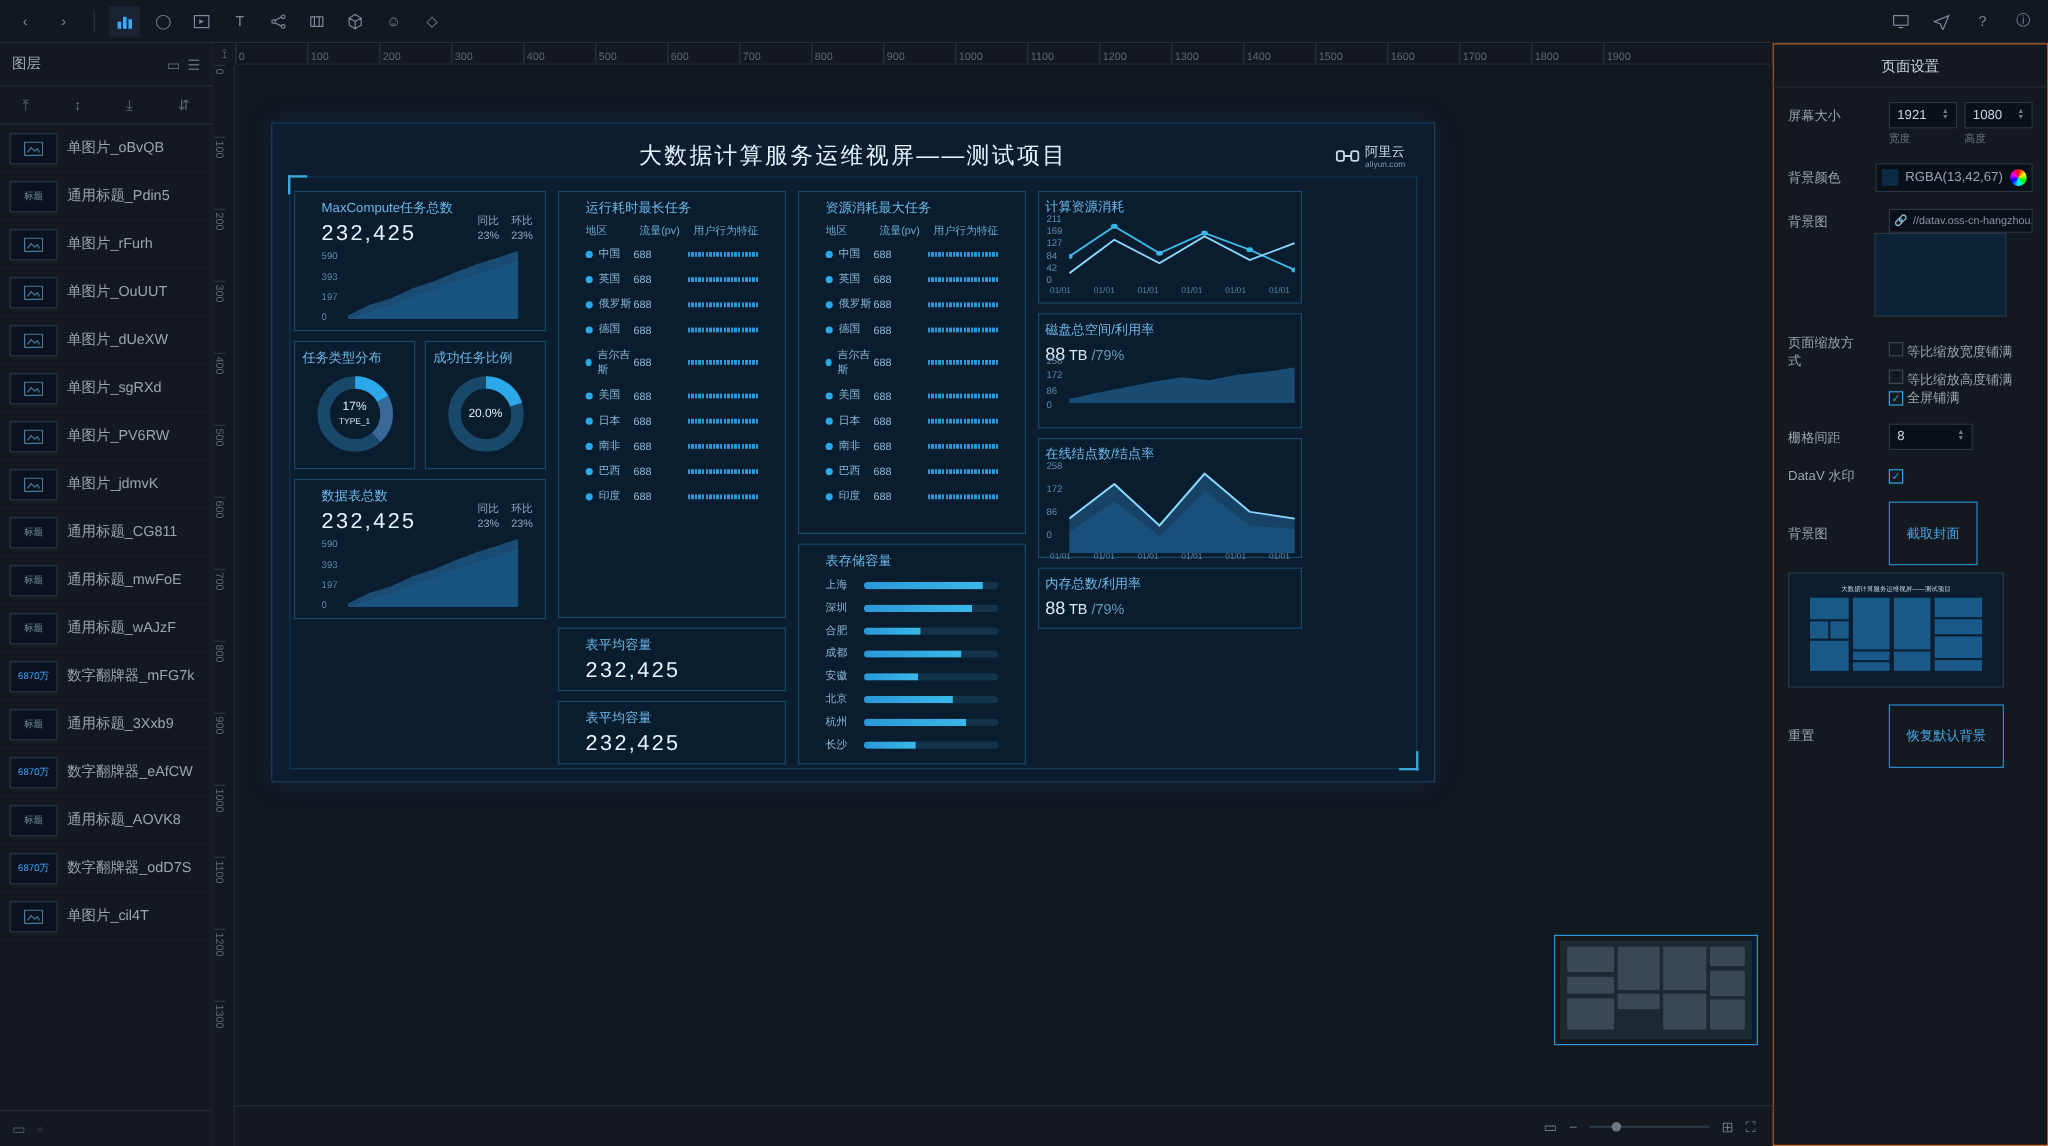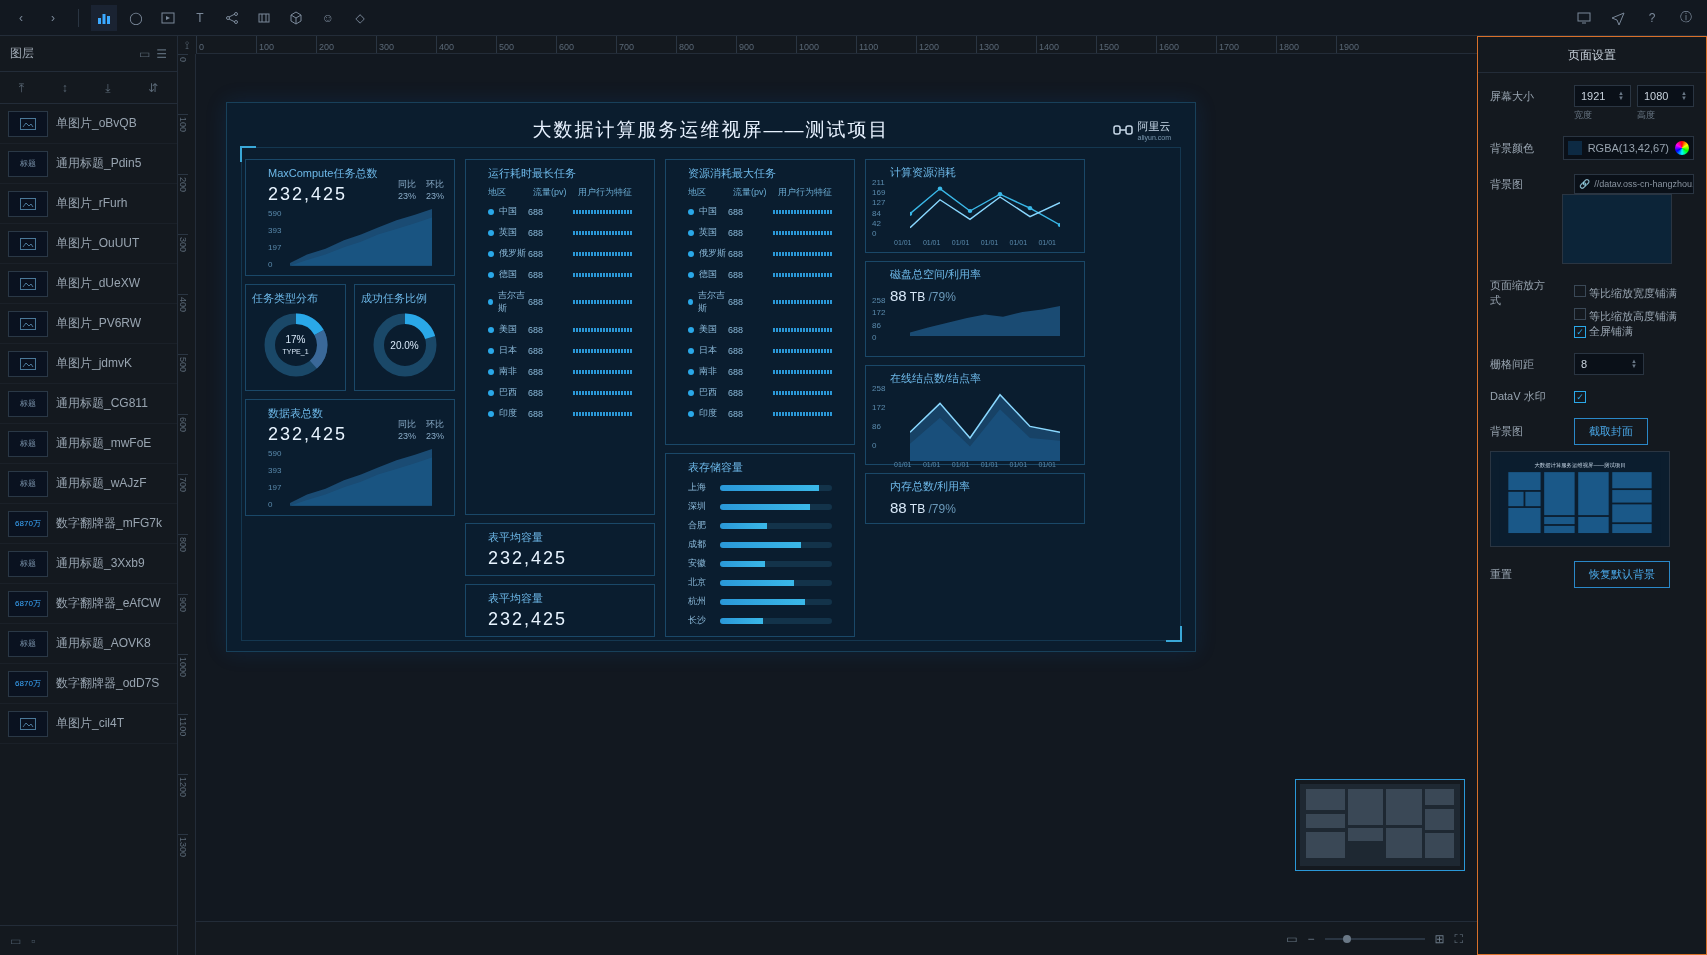--- a/index.html
+++ b/index.html
@@ -56,21 +56,21 @@
 .tbl-hdr span:nth-child(3){flex:1}
 .tbl-row{display:flex;align-items:center;font-size:9px;color:#8ab8d8;padding:4px 0}
 .dot{width:6px;height:6px;border-radius:50%;background:#2aa8e8;margin-right:5px}
 .tbl-row .c1{width:40px;display:flex;align-items:center}
 .tbl-row .c2{width:45px}
 .tbl-row .c3{flex:1;height:4px;background:linear-gradient(90deg,#2a98d8,#1a5888 70%,transparent 70%);background-image:repeating-linear-gradient(90deg,#2a98d8 0,#2a98d8 2px,transparent 2px,transparent 3px)}
 .bar-row{display:flex;align-items:center;font-size:9px;color:#8ab8d8;padding:3px 0;gap:6px}
 .bar-row .lbl{width:26px}
 .bar-row .bar{flex:1;height:6px;background:#13334a;border-radius:3px;overflow:hidden}
 .bar-row .fill{height:100%;background:linear-gradient(90deg,#2a98d8,#3ab8e8)}
-.mini-chart{border:1px solid #1a4868;padding:5px 24px;background:rgba(10,30,50,0.4)}
+.mini-chart{border:1px solid #1a4868;padding:5px 5px;background:rgba(10,30,50,0.4)}
 .mini-chart .yvals{position:absolute;left:6px;top:18px;bottom:14px;display:flex;flex-direction:column;justify-content:space-between;font-size:8px;color:#5a8aac}
 .mini-chart svg{display:block}
 .stat-line{color:#d8e8f8;font-size:12px;padding:2px 0}
 .stat-line b{font-size:15px;font-weight:400}
 .xaxis{display:flex;justify-content:space-between;font-size:7px;color:#5a8aac;padding:0 4px}
 
 .minimap{position:absolute;right:12px;bottom:50px;width:170px;height:92px;border:1px solid #2a98d8;background:#14191f;padding:4px}
 .minimap-inner{width:100%;height:100%;background:#1e2832;position:relative}
 .minimap-inner .blk{position:absolute;background:#3a4856}
 
@@ -87,21 +87,21 @@
 .num-in{flex:1;background:#0a1018;border:1px solid #2a3542;color:#c8d2dc;padding:4px 6px;font-size:11px;display:flex;justify-content:space-between;align-items:center}
 .spin{display:flex;flex-direction:column;font-size:6px;color:#6a7886;line-height:5px}
 .sublbl{font-size:9px;color:#6a7886;margin-top:2px}
 .color-in{flex:1;background:#0a1018;border:1px solid #2a3542;padding:4px;display:flex;align-items:center;gap:6px}
 .swatch{width:14px;height:14px;background:rgb(13,42,67)}
 .picker{width:14px;height:14px;border-radius:50%;background:conic-gradient(red,yellow,lime,cyan,blue,magenta,red)}
 .url-in{flex:1;background:#0a1018;border:1px solid #2a3542;padding:4px;font-size:9px;color:#8a94a0;overflow:hidden;white-space:nowrap;display:flex;gap:4px;align-items:center}
 .bgprev{width:110px;height:70px;border:1px solid #2a3542;background:#0c2438;margin-left:72px}
 .chk{width:12px;height:12px;border:1px solid #3a4856;display:inline-flex;align-items:center;justify-content:center;font-size:9px;color:#2aa8e8}
 .chk.on{border-color:#2aa8e8}
-.btn-out{border:1px solid #2a88c8;color:#4aa8e8;padding:5px 14px;background:transparent;cursor:pointer;font-size:11px}
+.btn-out{border:1px solid #2a88c8;color:#4aa8e8;padding:18px 14px;background:transparent;cursor:pointer;font-size:11px}
 .thumb-prev{width:180px;height:96px;border:1px solid #2a3542;background:#0b1d2e;margin-top:6px;padding:4px;position:relative}
 
 .frame-dec{position:absolute;inset:44px 14px 10px 14px;border:1px solid rgba(60,160,220,0.2);pointer-events:none}
 .frame-dec::before,.frame-dec::after{content:"";position:absolute;width:14px;height:14px;border:2px solid #3aa8d8}
 .frame-dec::before{top:-2px;left:-2px;border-right:none;border-bottom:none}
 .frame-dec::after{bottom:-2px;right:-2px;border-left:none;border-top:none}
 </style>
 </head>
 <body>
 
@@ -212,20 +212,29 @@
             <span>单图片_OuUUT</span>
           </div>
           <div class="layer-item">
             <div class="layer-thumb ">
               <svg width="16" height="12" viewBox="0 0 16 12" fill="none" stroke="#4a7898">
                 <rect x="0.5" y="0.5" width="15" height="11"></rect>
                 <path d="M3 9l3-4 3 3 2-2 2 3" stroke="#4a7898"></path>
               </svg>
             </div>
             <span>单图片_dUeXW</span>
+          </div>
+          <div class="layer-item">
+            <div class="layer-thumb ">
+              <svg width="16" height="12" viewBox="0 0 16 12" fill="none" stroke="#4a7898">
+                <rect x="0.5" y="0.5" width="15" height="11"></rect>
+                <path d="M3 9l3-4 3 3 2-2 2 3" stroke="#4a7898"></path>
+              </svg>
+            </div>
+            <span>单图片_sgRXd</span>
           </div>
           <div class="layer-item">
             <div class="layer-thumb ">
               <svg width="16" height="12" viewBox="0 0 16 12" fill="none" stroke="#4a7898">
                 <rect x="0.5" y="0.5" width="15" height="11"></rect>
                 <path d="M3 9l3-4 3 3 2-2 2 3" stroke="#4a7898"></path>
               </svg>
             </div>
             <span>单图片_PV6RW</span>
           </div>

